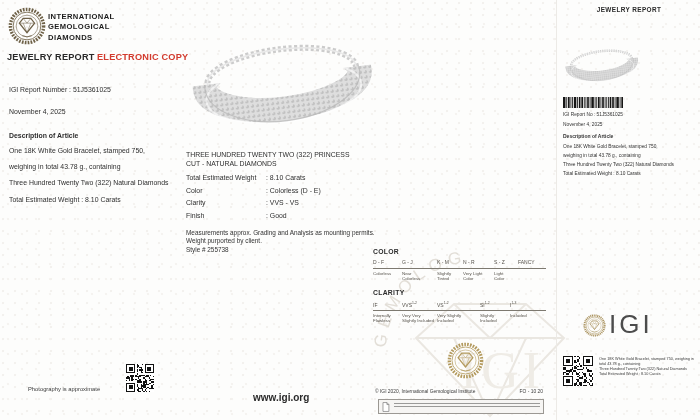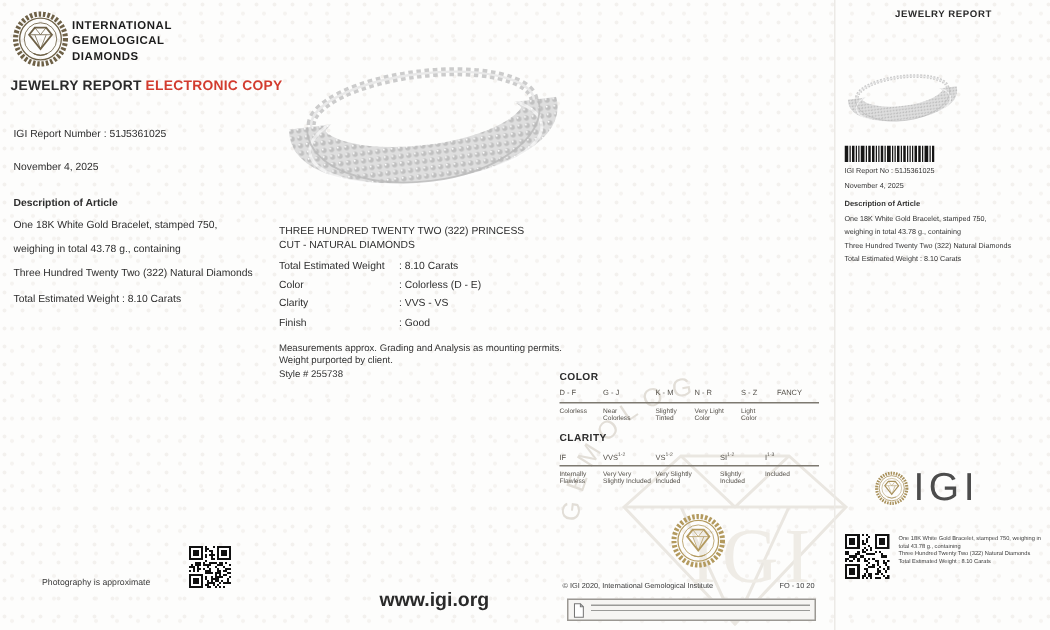--- a/index.html
+++ b/index.html
@@ -266,21 +266,21 @@
           <rect x="1" y="1" width="5" height="5" fill="#fff"></rect>
           <rect x="2" y="2" width="3" height="3" fill="#111"></rect>
           <rect x="14" y="0" width="7" height="7" fill="#111"></rect>
           <rect x="15" y="1" width="5" height="5" fill="#fff"></rect>
           <rect x="16" y="2" width="3" height="3" fill="#111"></rect>
           <rect x="0" y="14" width="7" height="7" fill="#111"></rect>
           <rect x="1" y="15" width="5" height="5" fill="#fff"></rect>
           <rect x="2" y="16" width="3" height="3" fill="#111"></rect>
         </svg>
       </div>
-    <div class="abs b" style="left:253px;top:392px;font-size:13px">www.igi.org</div>
+    <div class="abs b" style="left:253px;top:392px;font-size:10px">www.igi.org</div>
     <svg class="abs" style="left:447px;top:342px;color:#b39a5e" width="37" height="37">
         <use href="#seal-sym"></use>
       </svg>
     <div class="abs" style="left:375px;top:389px;font-size:4.9px;color:#3a3a3a">© IGI 2020, International Gemological Institute</div>
     <div class="abs" style="left:505px;top:389px;width:38px;text-align:right;font-size:4.9px;color:#3a3a3a">FO - 10 20</div>
     <div class="abs" style="left:378px;top:399px;width:166px;height:15px;border:1px solid #9b9893;background:#f6f5f3;display:flex;align-items:center;gap:4px;padding:0 3px;box-sizing:border-box">
       <svg width="8" height="10" viewBox="0 0 8 10">
         <path d="M1,0.5 H5 L7,2.5 V9.5 H1 Z" fill="#fff" stroke="#777" stroke-width="0.7"></path>
         <path d="M5,0.5 V2.5 H7" fill="none" stroke="#777" stroke-width="0.7"></path>
       </svg>

